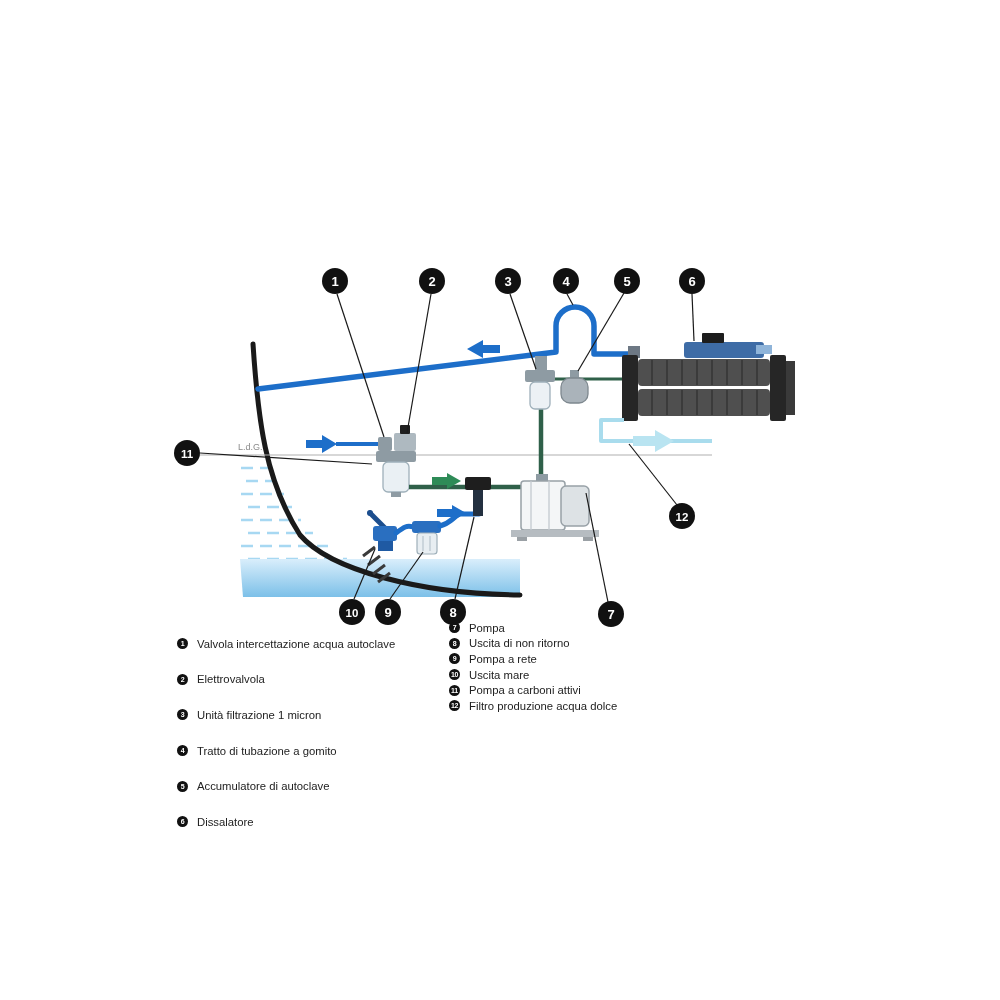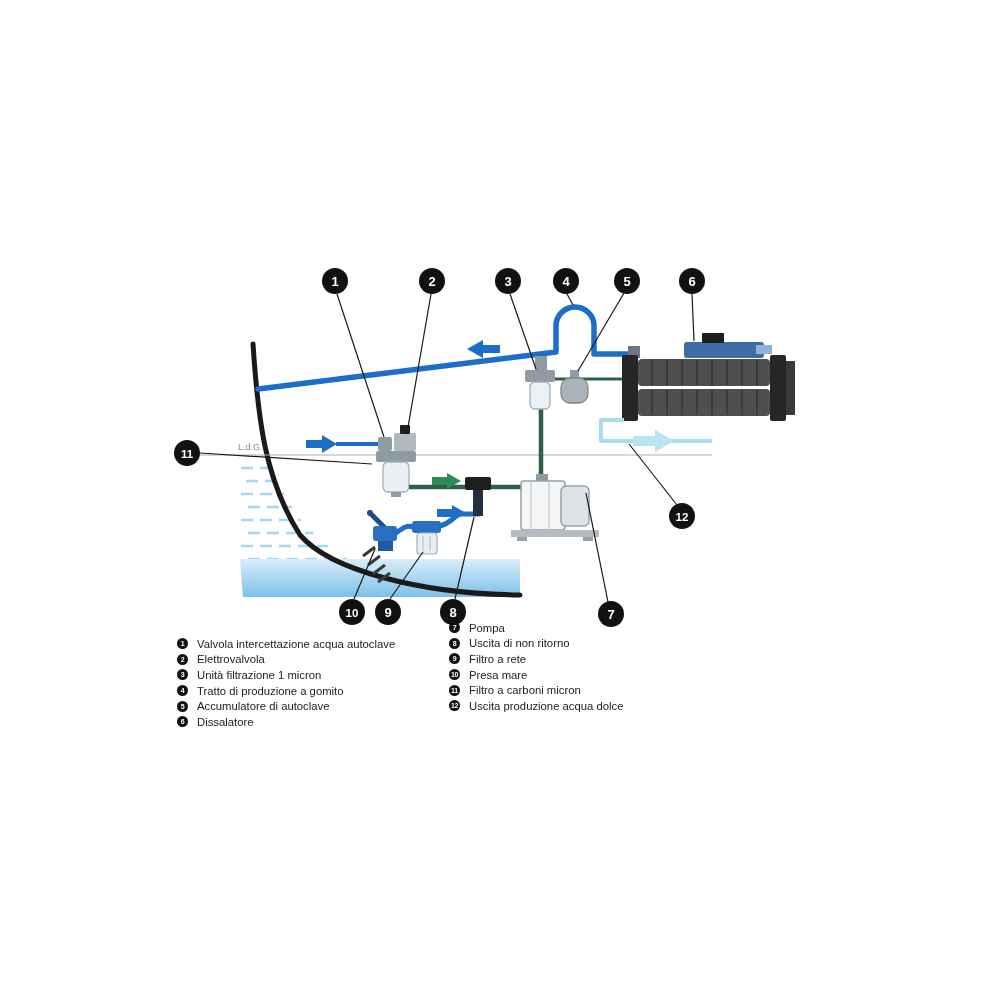--- a/index.html
+++ b/index.html
@@ -216,36 +216,36 @@
           <circle cx="187" cy="453" r="13" fill="#111"></circle>
           <text class="callout-num" x="187" y="457.5" style="font-size:11.5px">11</text>
         </g>
     <g>
           <circle cx="682" cy="516" r="13" fill="#111"></circle>
           <text class="callout-num" x="682" y="520.5" style="font-size:11.5px">12</text>
         </g>
   </g>
 </svg>
 
-<div class="legend-col" style="left:177px; top:636px;">
+<div class="legend-col" style="left:177px; top:636px;gap:20px;">
   <div class="lg-row">
         <span class="lg-badge">1</span>
         <span class="lg-text">Valvola intercettazione acqua autoclave</span>
       </div>
   <div class="lg-row">
         <span class="lg-badge">2</span>
         <span class="lg-text">Elettrovalvola</span>
       </div>
   <div class="lg-row">
         <span class="lg-badge">3</span>
         <span class="lg-text">Unità filtrazione 1 micron</span>
       </div>
   <div class="lg-row">
         <span class="lg-badge">4</span>
-        <span class="lg-text">Tratto di produzione a gomito</span>
+        <span class="lg-text">Tratto di tubazione a gomito</span>
       </div>
   <div class="lg-row">
         <span class="lg-badge">5</span>
         <span class="lg-text">Accumulatore di autoclave</span>
       </div>
   <div class="lg-row">
         <span class="lg-badge">6</span>
         <span class="lg-text">Dissalatore</span>
       </div>
 </div>
@@ -253,29 +253,29 @@
   <div class="lg-row">
         <span class="lg-badge">7</span>
         <span class="lg-text">Pompa</span>
       </div>
   <div class="lg-row">
         <span class="lg-badge">8</span>
         <span class="lg-text">Uscita di non ritorno</span>
       </div>
   <div class="lg-row">
         <span class="lg-badge">9</span>
-        <span class="lg-text">Filtro a rete</span>
+        <span class="lg-text">Pompa a rete</span>
       </div>
   <div class="lg-row">
         <span class="lg-badge">10</span>
-        <span class="lg-text">Presa mare</span>
+        <span class="lg-text">Uscita mare</span>
       </div>
   <div class="lg-row">
         <span class="lg-badge">11</span>
-        <span class="lg-text">Filtro a carboni micron</span>
+        <span class="lg-text">Pompa a carboni attivi</span>
       </div>
   <div class="lg-row">
         <span class="lg-badge">12</span>
-        <span class="lg-text">Uscita produzione acqua dolce</span>
+        <span class="lg-text">Filtro produzione acqua dolce</span>
       </div>
 </div>
 
 </div>
 
 </body></html>

